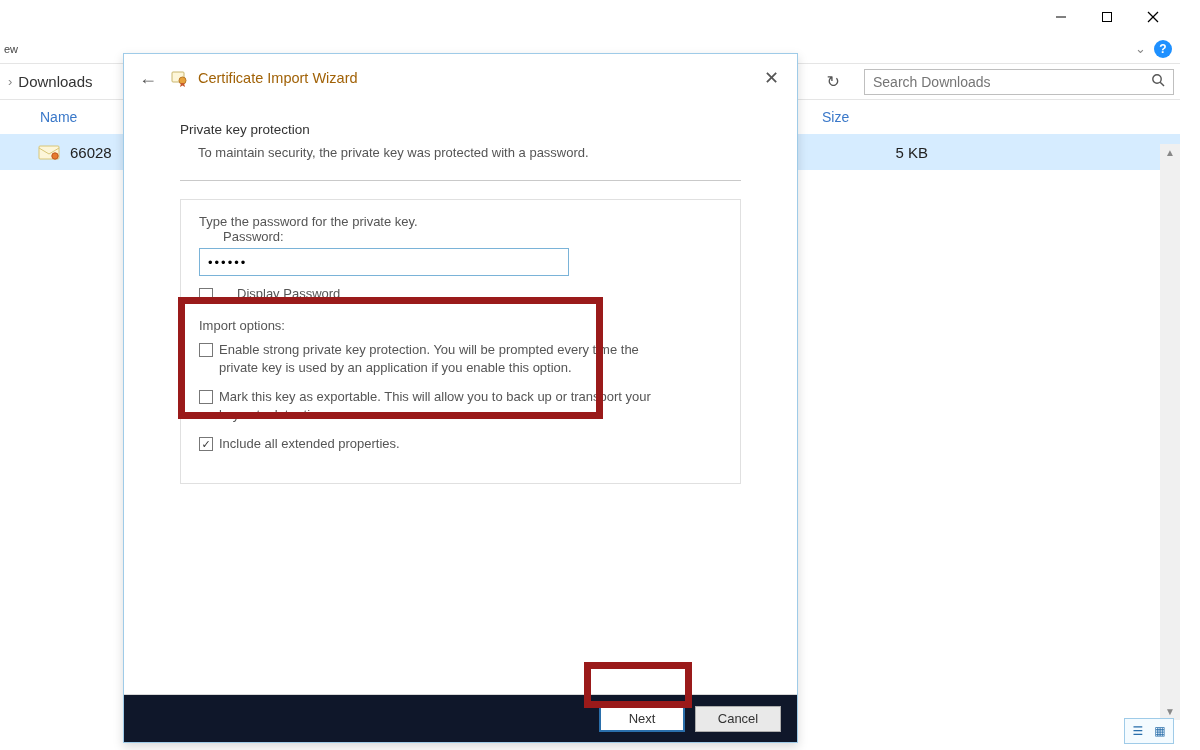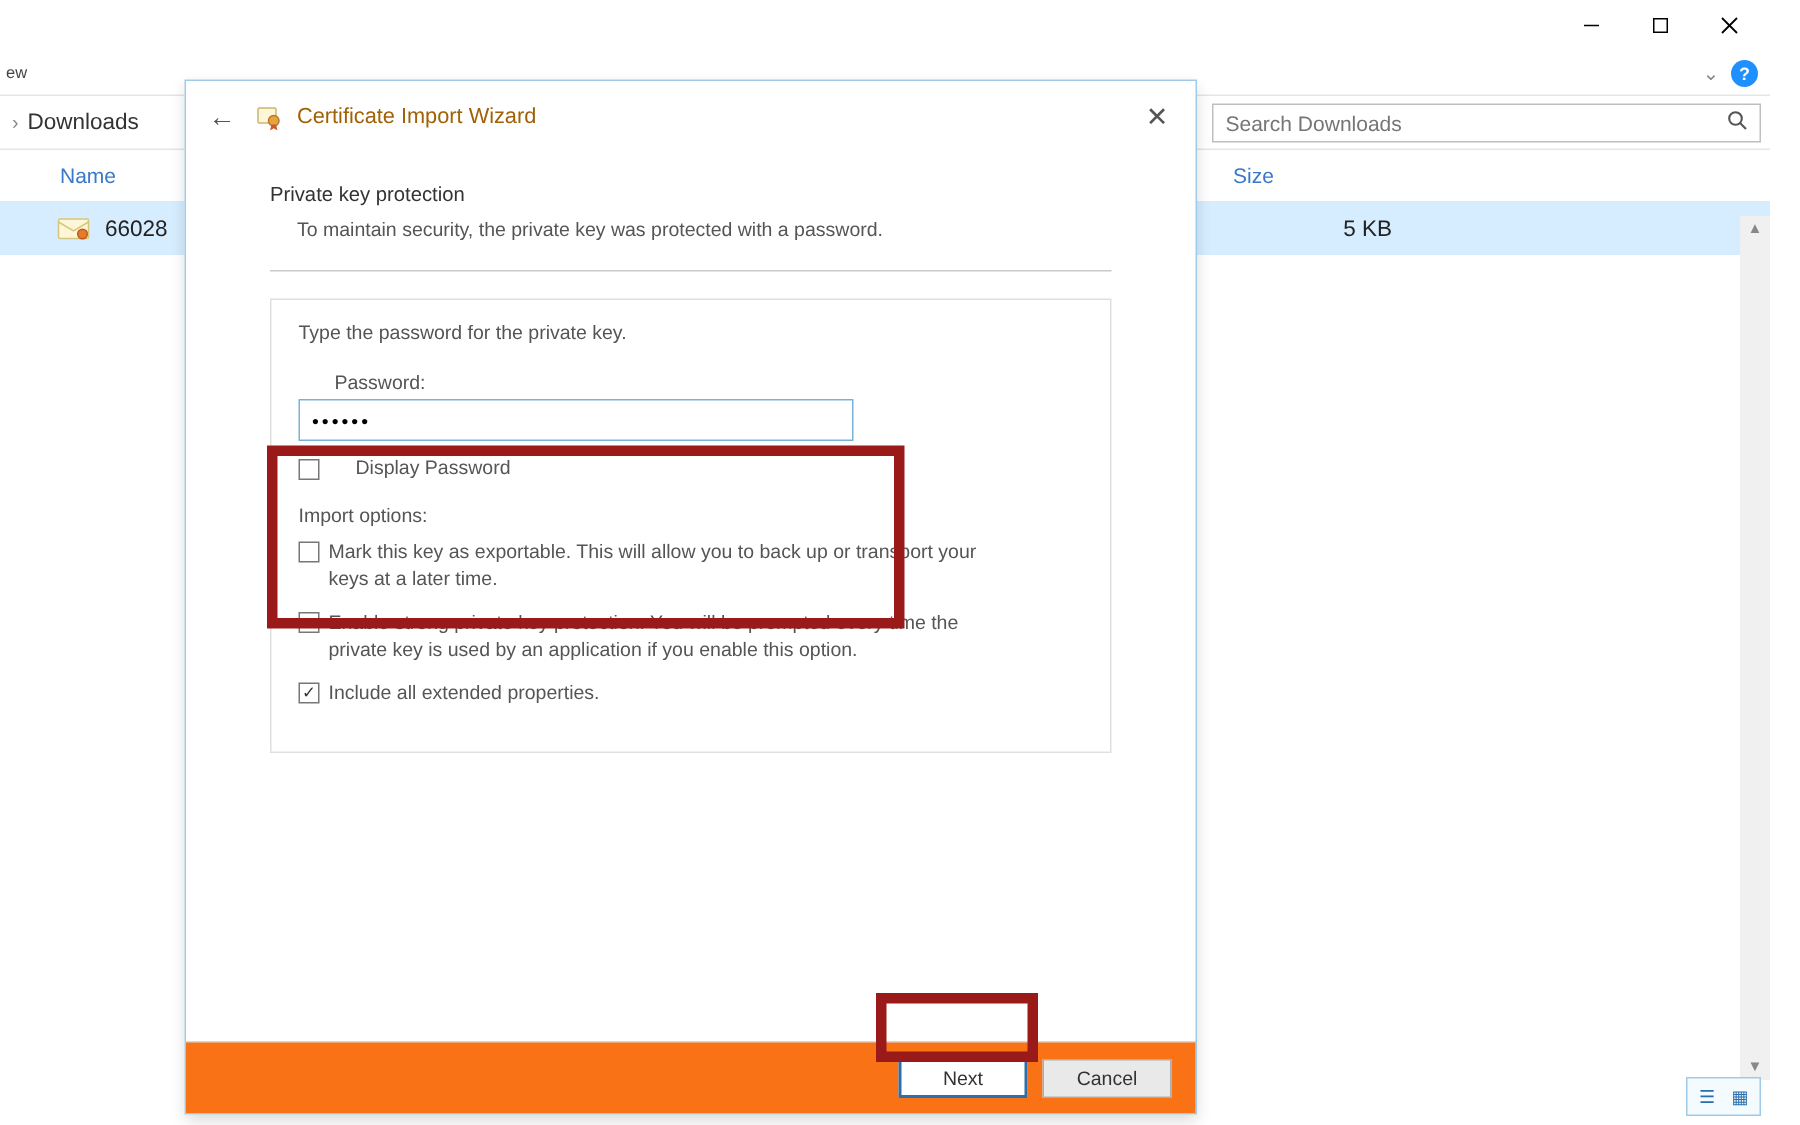--- a/index.html
+++ b/index.html
@@ -17,21 +17,21 @@
     .ribbontab .tab { font-size:11px; color:#444; }
     .help-right { margin-left:auto; display:flex; align-items:center; gap:8px; padding-right:8px;}
     .chev-down { color:#888; }
     .help-icon { width:18px;height:18px;border-radius:50%; background:#1e90ff;color:#fff;display:flex;align-items:center;justify-content:center;font-size:12px;font-weight:bold; }
 
     
     .addr-row { display:flex; align-items:center; height:36px; padding:0 6px; border-bottom:1px solid #e5e5e5; gap:10px; }
     .addr-crumb { display:flex; align-items:center; gap:4px; font-size:15px; color:#333; }
     .addr-crumb .chev { color:#888; font-size:13px; margin:0 2px; }
     .refresh-btn { margin-left:auto; color:#555; font-size:16px; padding:2px 6px; }
-    .search-box { display:flex; align-items:center; width:366px; height:26px; border:1px solid #bfbfbf; background:#fff; margin-left:8px; }
+    .search-box { display:flex; align-items:center; width:310px; height:26px; border:1px solid #bfbfbf; background:#fff; margin-left:8px; }
     .search-box input { flex:1; border:none; outline:none; font-size:14px; color:#888; padding:0 8px; background:transparent; font-style:normal; }
     .search-box .mag { color:#555; padding:0 8px; font-size:14px;}
 
     
     .columns { display:flex; align-items:center; height:34px; padding:0 12px; color:#3a78c9; font-size:14px; }
     .col-name { width:810px; padding-left:28px; }
     .col-size { width:140px; }
 
     
     .filerow { display:flex; align-items:center; height:36px; padding:0 8px; background:#d6ecff; color:#222; font-size:15px; }
@@ -54,33 +54,33 @@
     .wiz-cert-icon { width:18px;height:18px; }
     .wiz-title-text { font-size:14.5px; color:#a16207; }
     .wiz-close { margin-left:auto; font-size:18px; color:#555; padding:0 6px; }
 
     .wiz-body { padding:20px 56px 0 56px; color:#555; font-size:13px; }
     .sec-title { font-weight:400; font-size:13.5px; color:#333; }
     .sec-sub { margin-top:8px; padding-left:18px; }
     .divider { border:none; border-top:1px solid #c9c9c9; margin:20px 0 18px 0; }
 
     .inner-panel { border:1px solid #e0e0e0; padding:14px 18px 18px 18px; }
-    .instr { margin-bottom:18px; padding-left:0; }
+    .instr { padding-left:0; }
 
     .pwd-label { font-size:13px; margin-bottom:4px;margin-left:24px; }
     .pwd-input { width:370px; height:28px; border:1px solid #7ab3d8; background:#fff; padding:0 8px; font-size:13px; letter-spacing:2px; }
     .chk-row { display:flex; align-items:flex-start; gap:24px; margin-top:10px; font-size:13px; color:#555; }
     .chk { width:14px;height:14px; border:1px solid #777; background:#fff; margin-top:2px; flex-shrink:0; display:flex;align-items:center;justify-content:center;font-size:11px;color:#333;}
     .chk.checked::after{ content:"✓"; }
 
     .import-label { font-size:13px; margin:16px 0 8px 0; }
     .opt { display:flex; align-items:flex-start; gap:6px; margin-bottom:12px; font-size:13px; color:#555; line-height:1.35; }
     .opt .txt { max-width:460px; }
 
-    .wiz-footer { position:absolute; bottom:0; left:0; right:0; height:48px; background:#f97316; border-top:1px solid #d8d8d8; display:flex; align-items:center; justify-content:flex-end; gap:10px; padding:0 16px;}
+    .wiz-footer { position:absolute; bottom:0; left:0; right:0; height:48px; background:#0f172a; border-top:1px solid #d8d8d8; display:flex; align-items:center; justify-content:flex-end; gap:10px; padding:0 16px;}
     .btn { min-width:86px; height:26px; border:1px solid #adadad; background:#e9e9e9; font-size:13px; color:#333; display:flex;align-items:center;justify-content:center;}
     .btn.primary { background:#fff; border:2px solid #2a6fab; }
 
     
     .hl { position:absolute; border:7px solid #9a1a1a; pointer-events:none; }
     .hl1 { left:178px; top:297px; width:425px; height:122px; }
     .hl2 { left:584px; top:662px; width:108px; height:46px; }
 
     
     .crumb { color:#333; }
@@ -189,26 +189,26 @@
 
       <div class="chk-row">
         <span class="chk"></span>
         <span>Display Password</span>
       </div>
 
       <div class="import-label">Import options:</div>
 
       <div class="opt">
         <span class="chk"></span>
-        <span class="txt">Mark this key as exportable. This will allow you to back up or transport your keys at a later time.</span>
+        <span class="txt">Enable strong private key protection. You will be prompted every time the private key is used by an application if you enable this option.</span>
       </div>
 
       <div class="opt">
         <span class="chk"></span>
-        <span class="txt">Enable strong private key protection. You will be prompted every time the private key is used by an application if you enable this option.</span>
+        <span class="txt">Mark this key as exportable. This will allow you to back up or transport your keys at a later time.</span>
       </div>
 
       <div class="opt">
         <span class="chk checked"></span>
         <span class="txt">Include all extended properties.</span>
       </div>
     </div>
   </div>
 
   <div class="wiz-footer">

